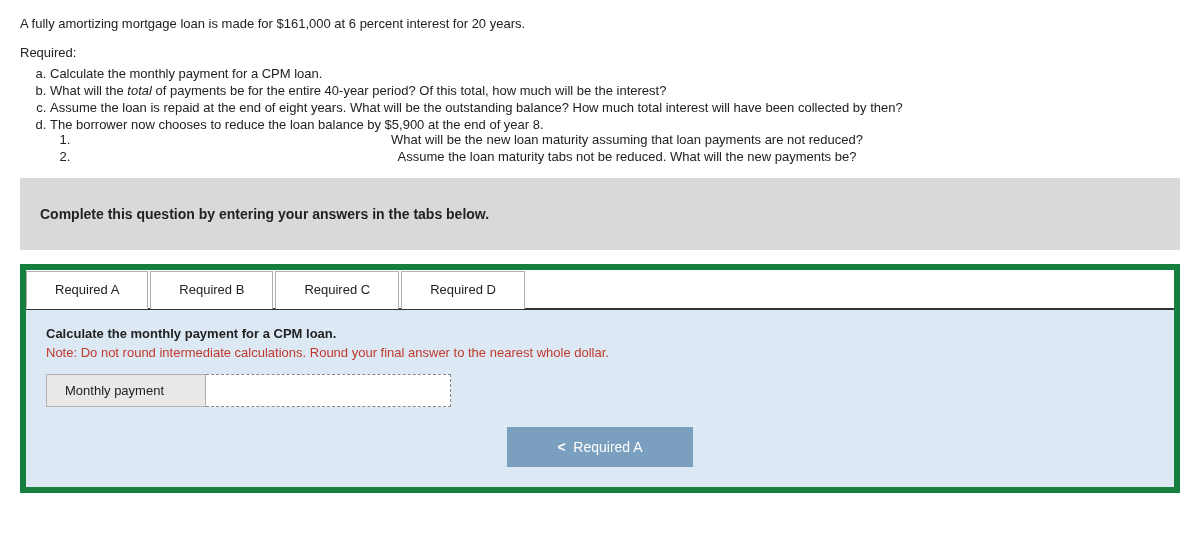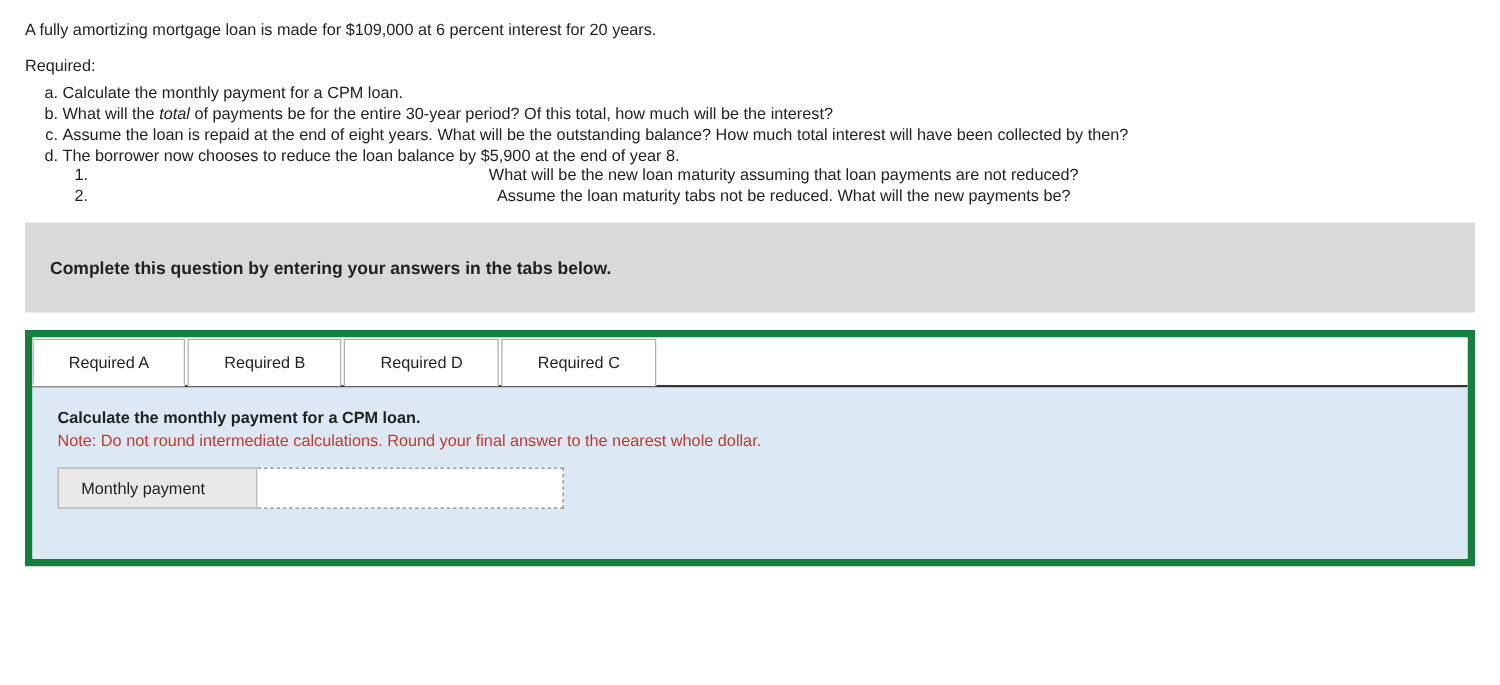--- a/index.html
+++ b/index.html
@@ -142,28 +142,28 @@
     .chevron {
       font-size: 14px;
       font-weight: bold;
     }
   </style>
 </head>
 <body>
 
 <div class="page-container">
 
-  <p class="intro-text">A fully amortizing mortgage loan is made for $109,000 at 6 percent interest for 20 years.</p>
+  <p class="intro-text">A fully amortizing mortgage loan is made for $161,000 at 6 percent interest for 20 years.</p>
 
   <p class="required-label">Required:</p>
 
   <ol class="requirements-list">
     <li>Calculate the monthly payment for a CPM loan.</li>
     <li>
-      <span>What will the </span><em>total</em><span> of payments be for the entire 30-year period? Of this total, how much will be the interest?</span>
+      <span>What will the </span><em>total</em><span> of payments be for the entire 40-year period? Of this total, how much will be the interest?</span>
     </li>
     <li>Assume the loan is repaid at the end of eight years. What will be the outstanding balance? How much total interest will have been collected by then?</li>
     <li>
       <span>The borrower now chooses to reduce the loan balance by $5,900 at the end of year 8.</span>
       <ol class="sub-list">
         <li>What will be the new loan maturity assuming that loan payments are not reduced?</li>
         <li>Assume the loan maturity tabs not be reduced. What will the new payments be?</li>
       </ol>
     </li>
   </ol>
@@ -174,34 +174,38 @@
 
   <div class="tabs-section">
     <div class="tabs-row">
       <div class="tab active">
         <span>Required A</span>
       </div>
       <div class="tab">
         <span>Required B</span>
       </div>
       <div class="tab">
+        <span>Required C</span>
+      </div>
+      <div class="tab">
         <span>Required D</span>
-      </div>
-      <div class="tab">
-        <span>Required C</span>
       </div>
     </div>
 
     <div class="tab-content">
       <p class="tab-content-title">Calculate the monthly payment for a CPM loan.</p>
       <p class="tab-content-note">Note: Do not round intermediate calculations. Round your final answer to the nearest whole dollar.</p>
 
       <div class="monthly-payment-row">
         <div class="monthly-label">Monthly payment</div>
         <input class="monthly-input" type="text" value="" placeholder="" style="">
       </div>
 
       <div class="nav-buttons">
+        <button class="nav-btn nav-btn-prev">
+          <span class="chevron">&lt;</span>
+          &nbsp;<span>Required A</span>
+        </button>
       </div>
     </div>
   </div>
 
 </div>
 
 </body></html>

